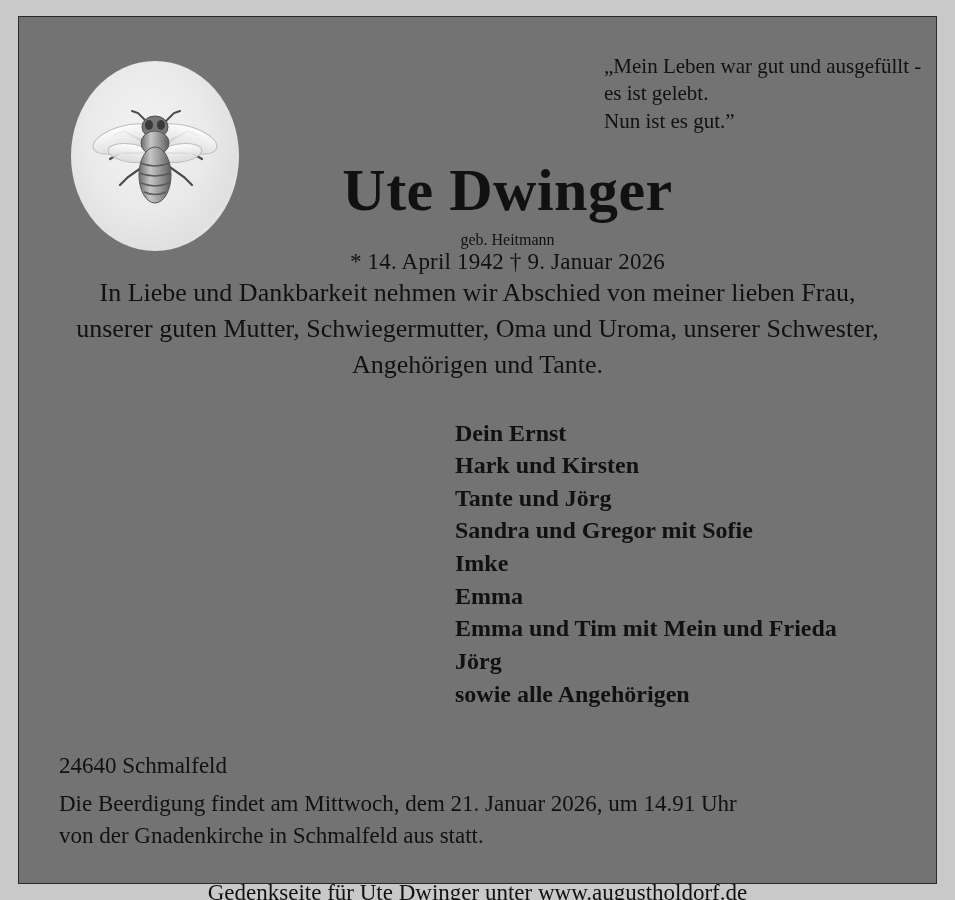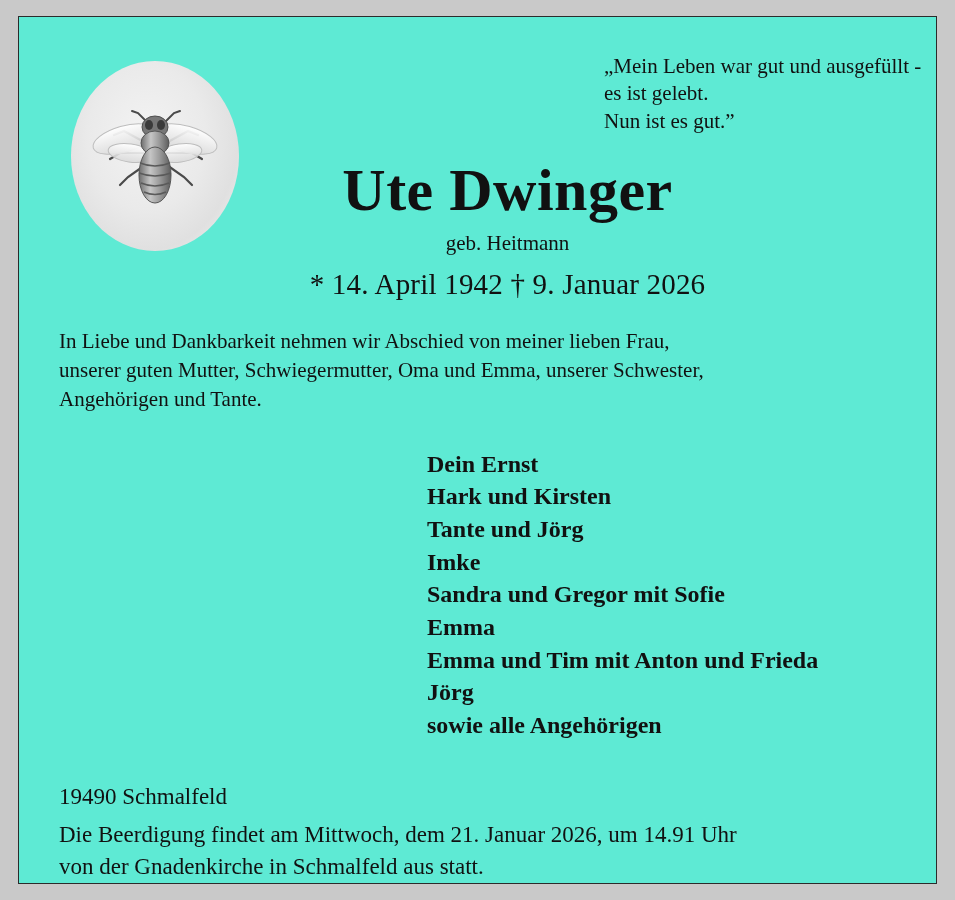--- a/index.html
+++ b/index.html
@@ -19,21 +19,21 @@
     width: 955px;
     height: 900px;
     background: #c9c9c9;
     box-sizing: border-box;
     padding: 16px 18px;
   }
   .card {
     position: relative;
     width: 100%;
     height: 100%;
-    background: #5eead4;
+    background: #737373;
     border: 1px solid #2b2b2b;
     box-sizing: border-box;
     padding: 22px 40px 18px 40px;
   }
 
   
   .emblem {
     position: absolute;
     left: 52px;
     top: 44px;
@@ -65,47 +65,46 @@
     margin-top: 22px;
     margin-left: 60px;
   }
   .deceased-name {
     font-size: 60px;
     font-weight: bold;
     letter-spacing: 0.5px;
     line-height: 1.1;
   }
   .born-name {
-    font-size: 21px;
+    font-size: 16px;
     margin-top: 8px;
   }
   .dates {
-    font-size: 29px;
-    margin-top: 12px;
+    font-size: 23px;
+    margin-top: 0;
     letter-spacing: 0.2px;
   }
 
   
   .body-text {
-    font-size: 21px;
+    font-size: 26px;
     line-height: 1.38;
-    margin-top: 26px;
-    text-align: left;
+    text-align: center;
   }
   .body-text div { white-space: nowrap; }
 
   
   .mourners {
     margin-top: 34px;
     margin-left: 368px;
     font-size: 24px;
     font-weight: bold;
     line-height: 1.36;
   }
-  .mourners div { white-space: nowrap; }
+  .mourners div { white-space: nowrap; margin-left: 28px; }
 
   
   .footer {
     margin-top: 40px;
     font-size: 23px;
     line-height: 1.38;
   }
   .footer div { white-space: nowrap; }
   .place { margin-bottom: 6px; }
   .memorial {
@@ -181,37 +180,37 @@
     </div>
 
     <div class="name-block">
       <div class="deceased-name">Ute Dwinger</div>
       <div class="born-name">geb. Heitmann</div>
       <div class="dates">* 14. April 1942   † 9. Januar 2026</div>
     </div>
 
     <div class="body-text">
       <div>In Liebe und Dankbarkeit nehmen wir Abschied von meiner lieben Frau,</div>
-      <div>unserer guten Mutter, Schwiegermutter, Oma und Emma, unserer Schwester,</div>
+      <div>unserer guten Mutter, Schwiegermutter, Oma und Uroma, unserer Schwester,</div>
       <div>Angehörigen und Tante.</div>
     </div>
 
     <div class="mourners">
       <div>Dein Ernst</div>
       <div>Hark und Kirsten</div>
       <div>Tante und Jörg</div>
+      <div>Sandra und Gregor mit Sofie</div>
       <div>Imke</div>
-      <div>Sandra und Gregor mit Sofie</div>
       <div>Emma</div>
-      <div>Emma und Tim mit Anton und Frieda</div>
+      <div>Emma und Tim mit Mein und Frieda</div>
       <div>Jörg</div>
       <div>sowie alle Angehörigen</div>
     </div>
 
     <div class="footer">
-      <div class="place">19490 Schmalfeld</div>
+      <div class="place">24640 Schmalfeld</div>
       <div>Die Beerdigung findet am Mittwoch, dem 21. Januar 2026, um 14.91 Uhr</div>
       <div>von der Gnadenkirche in Schmalfeld aus statt.</div>
       <div class="memorial">Gedenkseite für Ute Dwinger unter www.augustholdorf.de</div>
     </div>
 
   </div>
 </div>
 
 </body></html>

